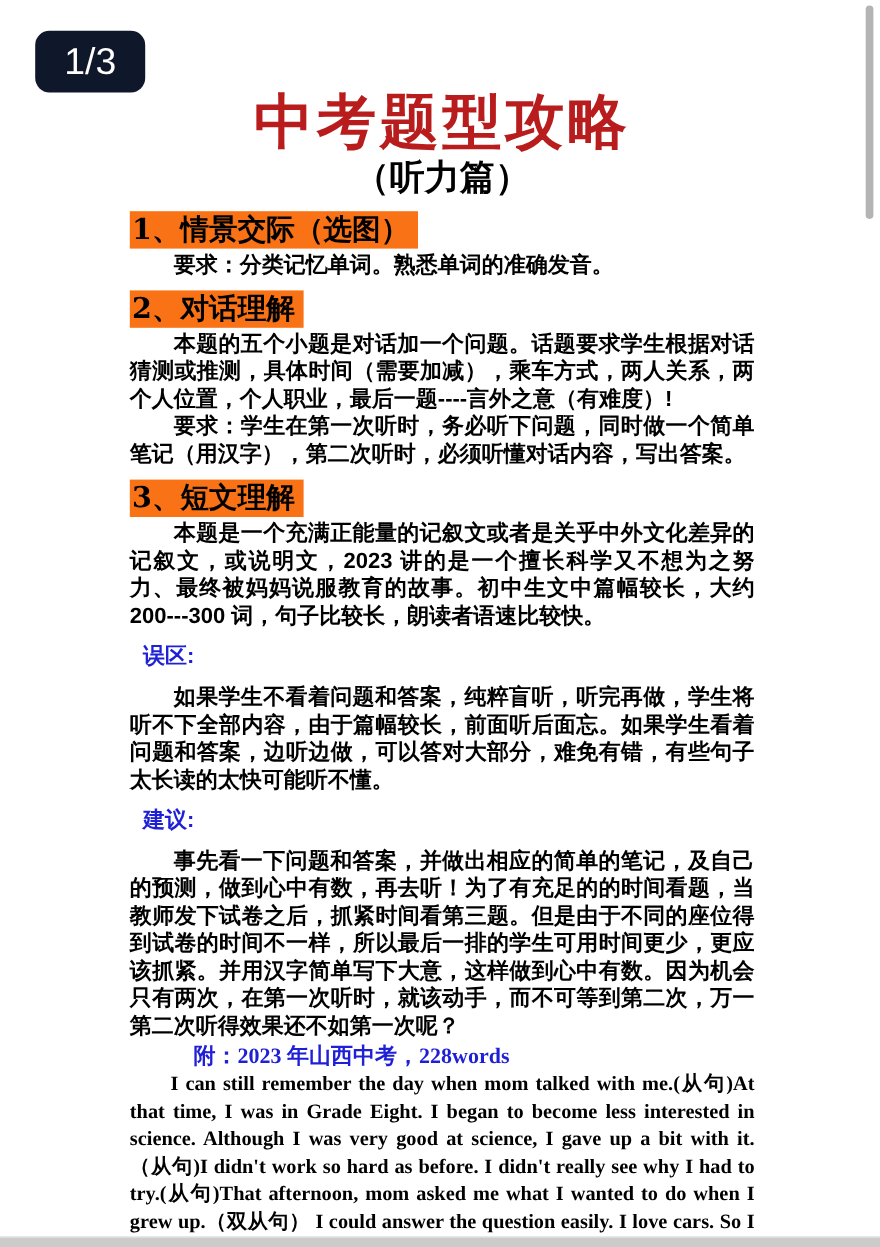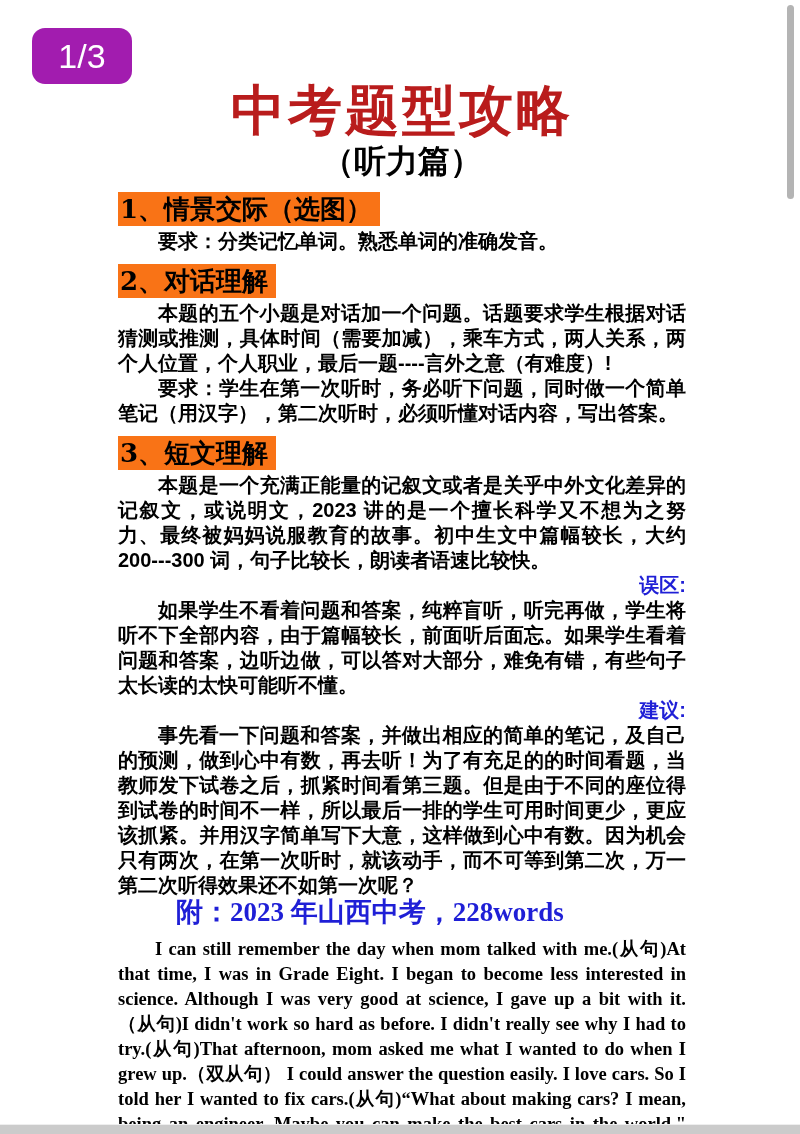--- a/index.html
+++ b/index.html
@@ -7,21 +7,21 @@
     width:800px;height:1134px;
     background:#ffffff;
     font-family:"Liberation Sans","DejaVu Sans",sans-serif;
     position:relative;overflow:hidden;
     color:#000;
   }
   
   .page-indicator{
     position:absolute;left:32px;top:28px;
     width:100px;height:56px;
-    background:#a21caf;border-radius:13px;
+    background:#0f172a;border-radius:13px;
     color:#fff;font-size:34px;line-height:56px;text-align:center;
     font-family:"Liberation Sans",sans-serif;
     z-index:5;
   }
   .scrollbar-thumb{
     position:absolute;right:6px;top:5px;
     width:7px;height:194px;background:#b4b4b4;border-radius:4px;
     z-index:6;
   }
   .bottom-bar{
@@ -58,29 +58,28 @@
     font-size:20px;line-height:25px;
     text-align:justify;
     text-indent:2em;
     margin:0;
     font-weight:bold;
   }
   .blue-label{
     color:#1f1fd6;
     font-size:20px;line-height:25px;
     font-weight:bold;
-    margin:0;
-    text-align:right;
+    margin:12px;
   }
   .appendix-line{
     color:#1f1fd6;
-    font-size:27px;line-height:26px;
+    font-size:20px;line-height:26px;
     font-weight:bold;
     padding-left:58px;
-    margin:1px 0 12px 0;
+    margin:1px 0 1px 0;
     font-family:"Liberation Serif","DejaVu Serif",serif;
   }
   .english-para{
     font-family:"Liberation Serif","DejaVu Serif",serif;
     font-size:18.5px;line-height:25px;
     text-align:justify;
     text-indent:2em;
     margin:0;
     font-weight:bold;
   }

